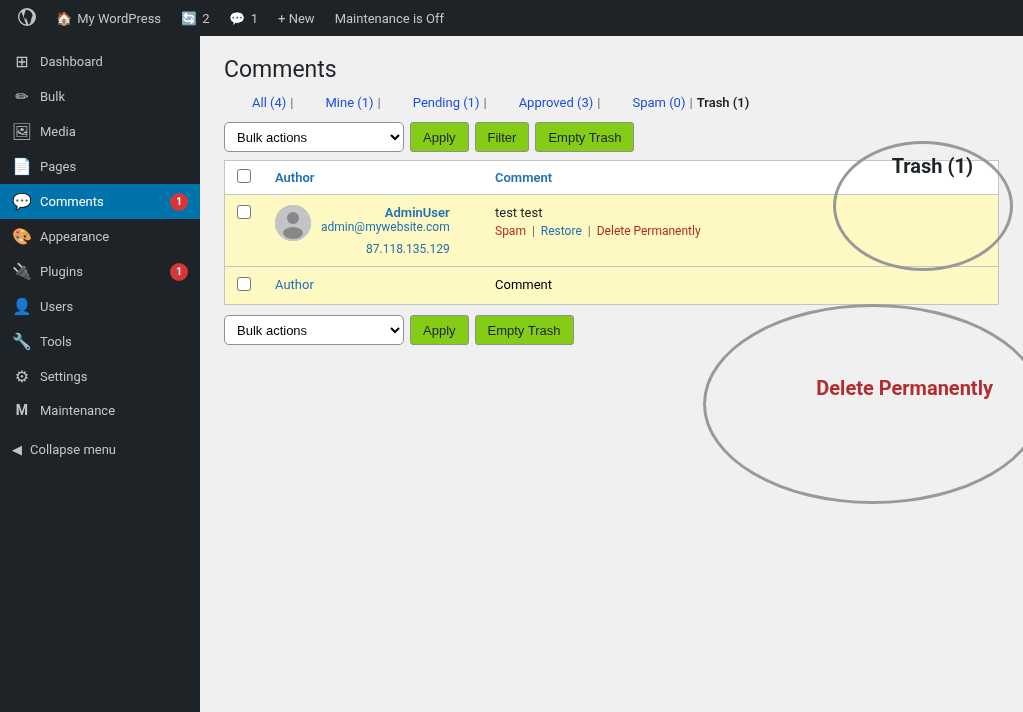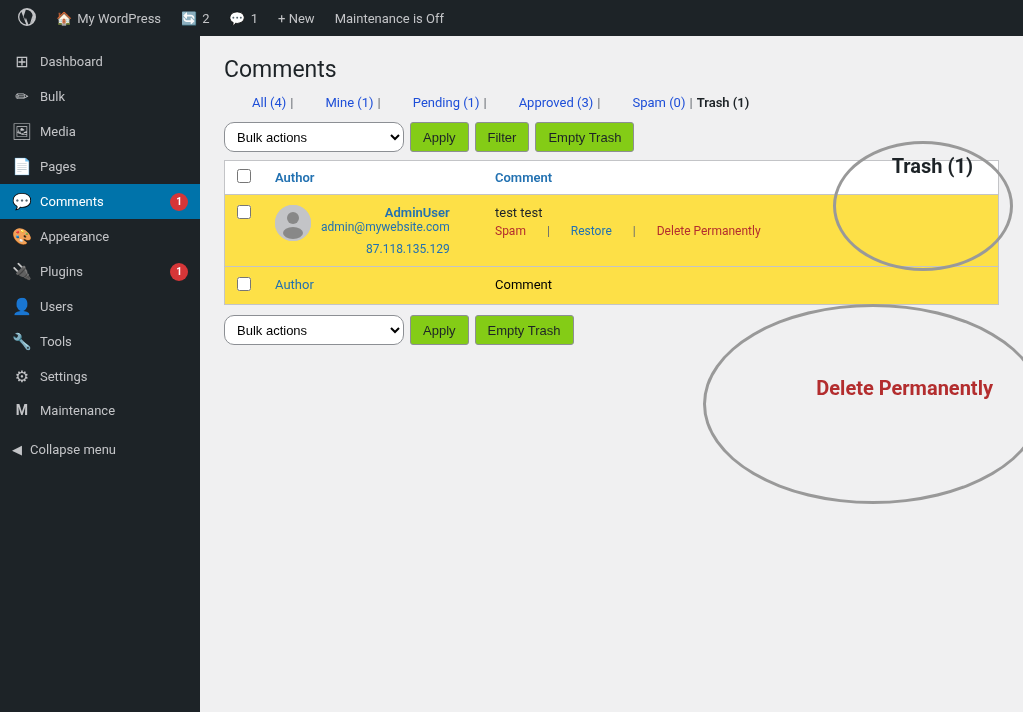--- a/index.html
+++ b/index.html
@@ -104,42 +104,42 @@
     
     .toolbar {
       display: flex;
       align-items: center;
       gap: 6px;
       margin-bottom: 8px;
     }
     .toolbar select {
       padding: 4px 8px;
       border: 1px solid #8c8f94;
-      border-radius: 10px;
+      border-radius: 5px;
       background: #fff;
       font-size: 13px;
       cursor: pointer;
       height: 30px;
     }
     .toolbar button {
       padding: 4px 12px;
       border: 1px solid #8c8f94;
       border-radius: 3px;
       background: #84cc16;
       font-size: 13px;
       cursor: pointer;
       height: 30px;
       color: #1d2327;
     }
 
     
     .comment-table {
       width: 100%;
       border-collapse: collapse;
-      background: #fde047;
+      background: #fef9c3;
       border: 1px solid #c3c4c7;
     }
     .comment-table th {
       padding: 8px 12px;
       text-align: left;
       border-bottom: 1px solid #c3c4c7;
       font-weight: 600;
       color: #2271b1;
       font-size: 13px;
       background: #fff;
@@ -163,21 +163,21 @@
       align-items: center;
       justify-content: center;
       font-size: 18px;
       color: #646970;
     }
     .author-info .name { color: #2271b1; font-weight: 600; }
     .author-info .email { color: #2271b1; font-size: 12px; }
     .author-info .ip { color: #2271b1; font-size: 12px; margin-top: 8px; }
 
     .comment-content { color: #1d2327; margin-bottom: 4px; }
-    .comment-actions { display: flex; gap: 21px; font-size: 12px; }
+    .comment-actions { display: flex; gap: 6px; font-size: 12px; }
     .comment-actions a { color: #2271b1; text-decoration: none; }
     .comment-actions .trash-link { color: #b32d2e; }
 
     
     .annotation-overlay {
       position: absolute;
       border: 3px solid #999;
       border-radius: 50%;
       pointer-events: none;
     }

